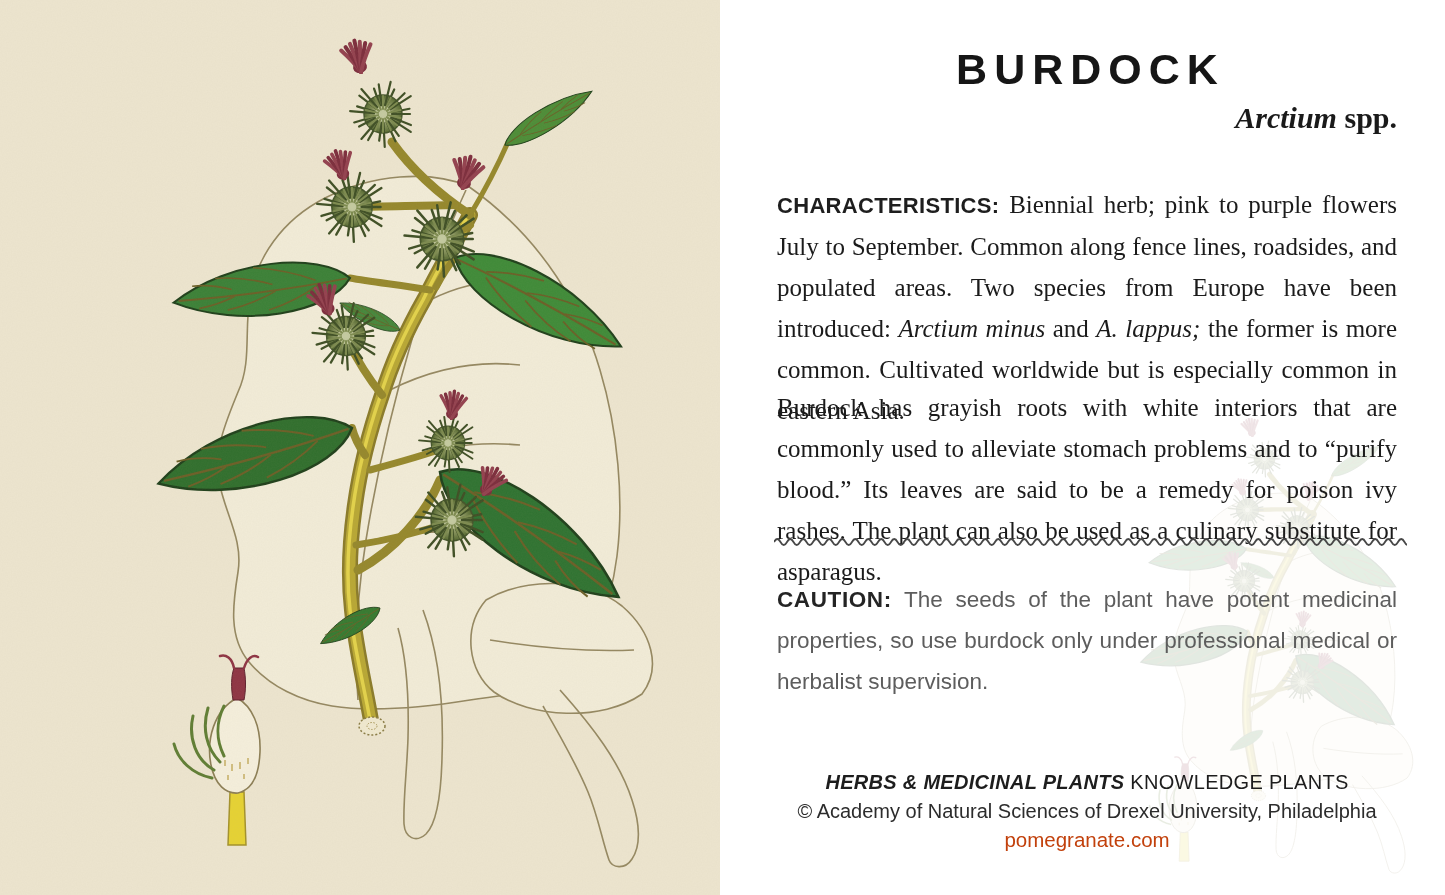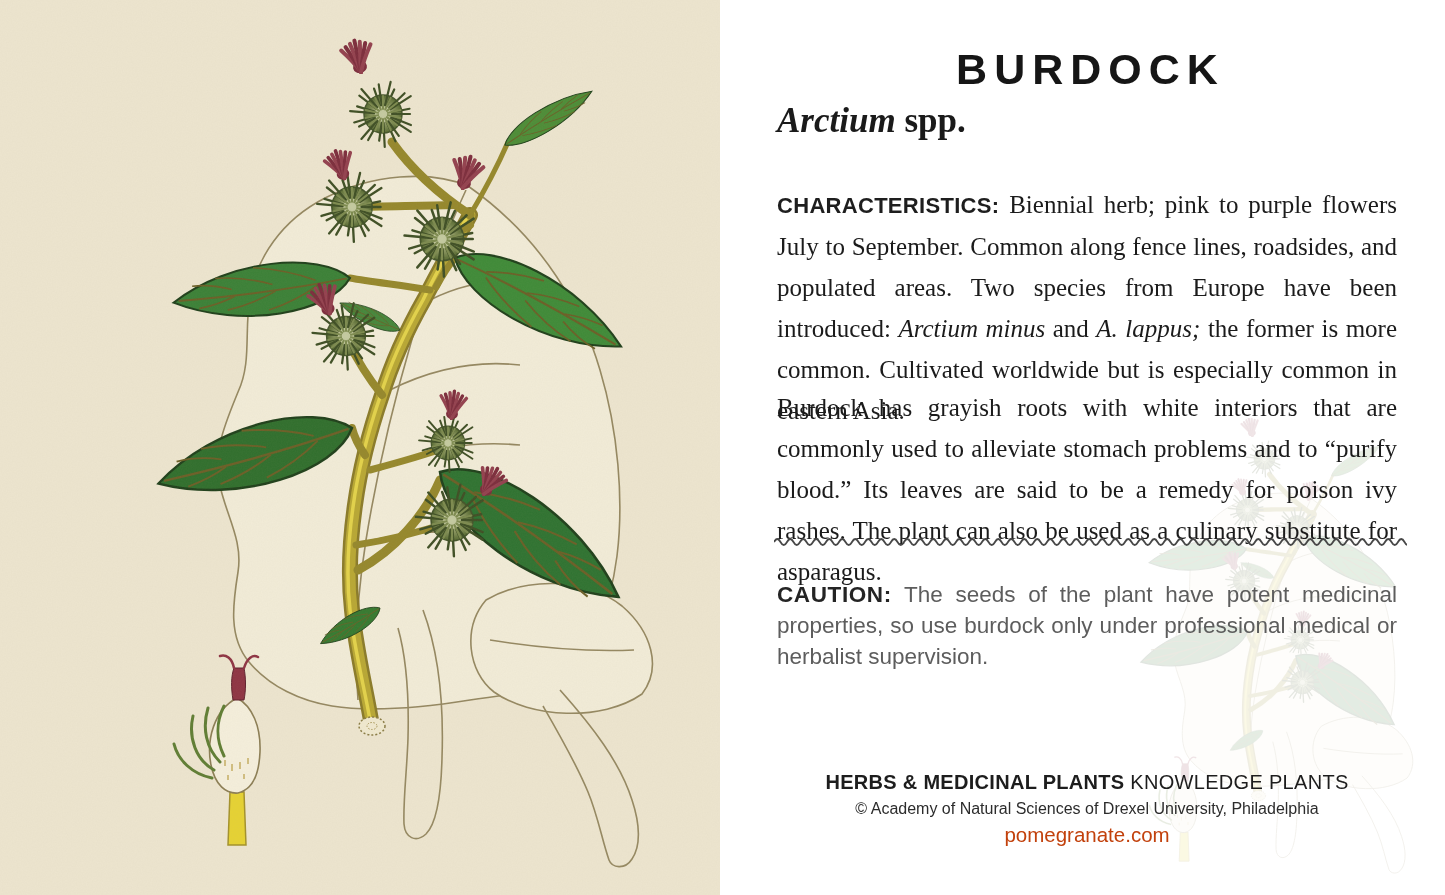--- a/index.html
+++ b/index.html
@@ -8,43 +8,43 @@
   .left-panel{position:relative;width:720px;height:895px;background:#ede5cf;flex:0 0 720px;}
   .left-panel svg.illustration{display:block;width:720px;height:895px;}
   .right-panel{position:relative;width:725px;height:895px;background:#ffffff;overflow:hidden;}
   .watermark{position:absolute;left:408px;top:418px;width:300px;height:457px;
              opacity:0.13;pointer-events:none;z-index:0;}
   .content{position:absolute;left:57px;top:0;width:620px;height:827px;z-index:1;}
 
   .title{position:absolute;top:46px;left:0;width:620px;text-align:center;
          font-family:"Liberation Sans",sans-serif;font-weight:700;font-size:43px;line-height:1.1;
          letter-spacing:7px;text-indent:7px;color:#161616;}
-  .subtitle{position:absolute;top:101px;left:0;width:620px;text-align:left;
-            font-family:"Liberation Serif",serif;font-weight:700;font-size:35px;color:#1a1a1a;}
+  .subtitle{position:absolute;top:101px;left:0;width:620px;text-align:right;
+            font-family:"Liberation Serif",serif;font-weight:700;font-size:30px;color:#1a1a1a;}
   .subtitle .sci{font-style:italic;}
 
   .para{font-family:"Liberation Serif",serif;font-size:25px;line-height:41px;color:#1b1b1b;
         text-align:justify;}
   .para .sci{font-style:italic;}
   .lead{font-family:"Liberation Sans",sans-serif;font-weight:700;font-size:22px;color:#1e1e1e;
         letter-spacing:0.3px;}
   .para1{position:absolute;top:159px;left:0;width:620px;}
   .para2{position:absolute;top:362px;left:0;width:620px;font-family:Liberation Serif, serif;}
 
   .divider{position:absolute;top:536px;left:-3px;width:633px;height:12px;}
 
   .caution{position:absolute;top:556px;left:0;width:620px;
-           font-family:"Liberation Sans",sans-serif;font-size:22.5px;line-height:31px;
+           font-family:"Liberation Sans",sans-serif;font-size:22.5px;line-height:41px;
            color:#5d5d5d;text-align:justify;}
   .caution .caution-label{font-weight:700;color:#242424;letter-spacing:0.6px;}
 
   .footer{position:absolute;top:771px;left:0;width:620px;text-align:center;}
   .f1{font-size:20px;color:#1d1d1d;letter-spacing:0.3px;}
-  .f1 .bold{font-weight:700;}
-  .f2{font-size:16px;margin-top:6px;color:#2c2c2c;}
+  .f1 .bold{font-weight:700;font-style:italic;}
+  .f2{font-size:20px;margin-top:6px;color:#2c2c2c;}
   .f3{font-size:20.5px;margin-top:5px;color:#c2410c;}
 </style>
 </head>
 <body>
 
 <div class="card">
 
   <div class="left-panel">
     <svg class="illustration" viewBox="0 0 720 895">
       <defs>

